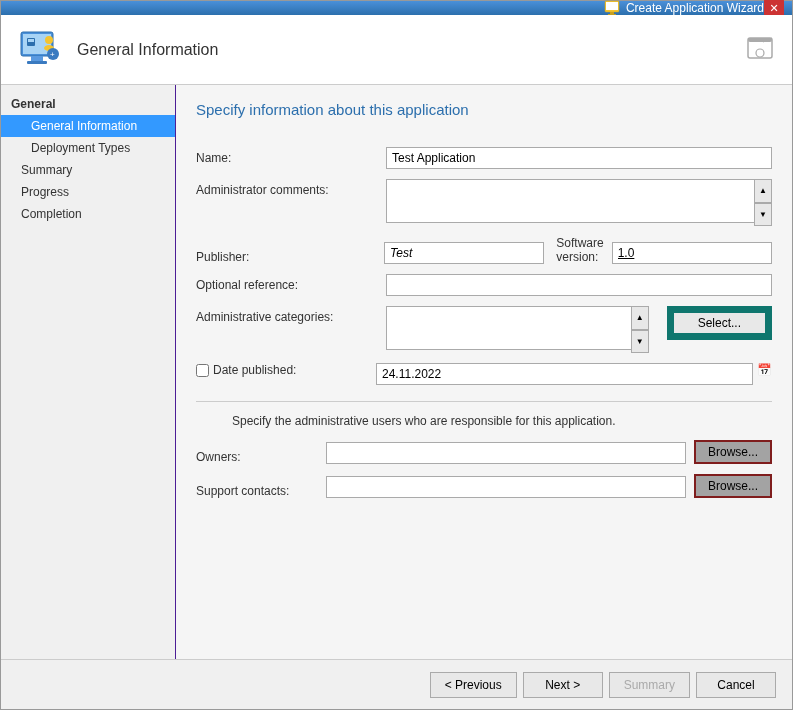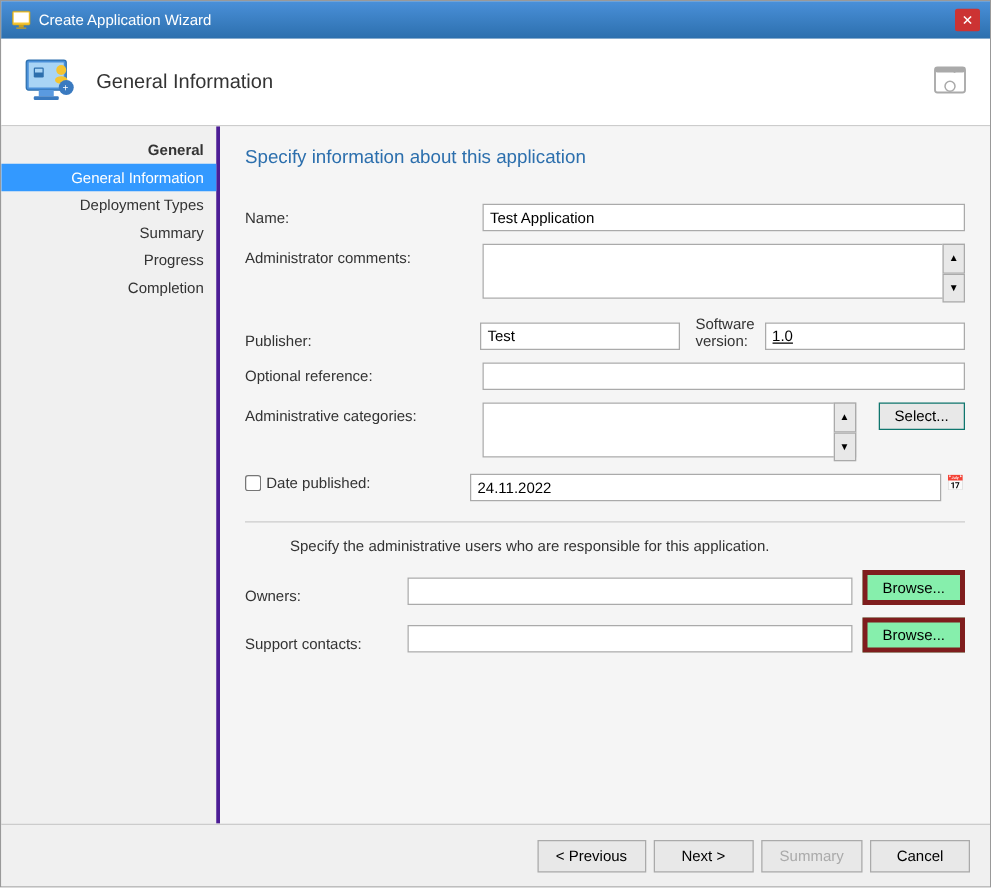--- a/index.html
+++ b/index.html
@@ -17,24 +17,24 @@
       height: 710px;
       display: flex;
       flex-direction: column;
       border: 1px solid #999;
       background: #f0f0f0;
     }
 
     
     .title-bar {
       background: linear-gradient(to bottom, #4a90d9, #2c6fad);
-      height: 30px;
-      display: flex;
-      align-items: center;
-      justify-content: space-between;
+      height: 14px;
+      display: flex;
+      align-items: center;
+      justify-content: flex-end;
       padding: 0 8px;
       flex-shrink: 0;
     }
     .title-bar-left {
       display: flex;
       align-items: center;
       gap: 6px;
     }
     .title-bar-icon {
       width: 16px;
@@ -100,24 +100,23 @@
     .main-content {
       display: flex;
       flex: 1;
       overflow: hidden;
     }
 
     
     .sidebar {
       width: 175px;
       background: #f0f0f0;
-      border-right: 3px solid #4c1d95;
+      border-right: 1px solid #4c1d95;
       padding: 8px 0;
       flex-shrink: 0;
-      text-align: right;
     }
     .sidebar-section-label {
       font-size: 12px;
       color: #333;
       font-weight: bold;
       padding: 4px 10px;
     }
     .sidebar-item {
       padding: 4px 10px 4px 20px;
       font-size: 12px;
@@ -183,20 +182,21 @@
       margin-bottom: 10px;
     }
     .inline-label {
       font-size: 12px;
       color: #333;
       width: 180px;
       flex-shrink: 0;
     }
     .inline-input-short {
       width: 160px;
+      font-style: italic;
     }
     .inline-label2 {
       font-size: 12px;
       color: #333;
       margin-left: 4px;
     }
     .inline-input-long {
       width: 175px;
       text-decoration: underline;
     }
@@ -246,22 +246,22 @@
     .date-input {
       width: 200px;
       font-size: 12px;
       border: 1px solid #aaa;
       padding: 3px 5px;
       background: white;
     }
 
     .select-btn {
       background: #e8e8e8;
-      border: 1px solid #0f766e;
-      padding: 3px 12px;
+      border: 7px solid #0f766e;
+      padding: 3px 24px;
       font-size: 12px;
       cursor: pointer;
       margin-left: 8px;
     }
 
     .section-divider {
       border: none;
       border-top: 1px solid #ccc;
       margin: 16px 0 12px 0;
     }
@@ -286,22 +286,22 @@
     }
     .browse-input {
       flex: 1;
       font-size: 12px;
       border: 1px solid #aaa;
       padding: 3px 5px;
       background: white;
       font-family: inherit;
     }
     .browse-btn {
-      background: #86efac;
-      border: 4px solid #7f1d1d;
+      background: #a3a3a3;
+      border: 2px solid #7f1d1d;
       padding: 3px 12px;
       font-size: 12px;
       cursor: pointer;
       margin-left: 8px;
       white-space: nowrap;
     }
 
     
     .footer {
       background: #f0f0f0;

